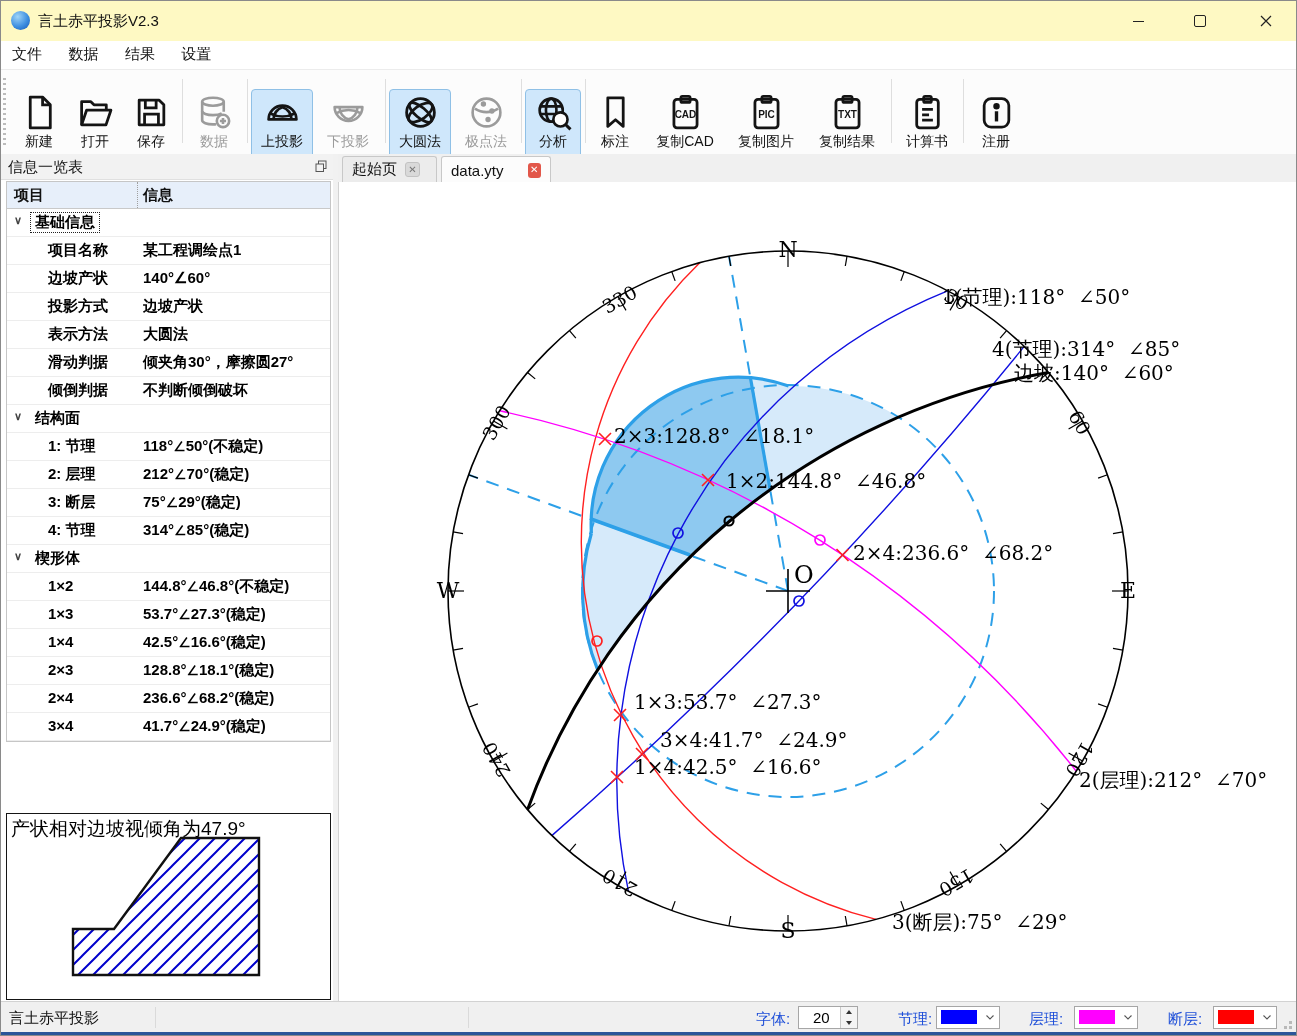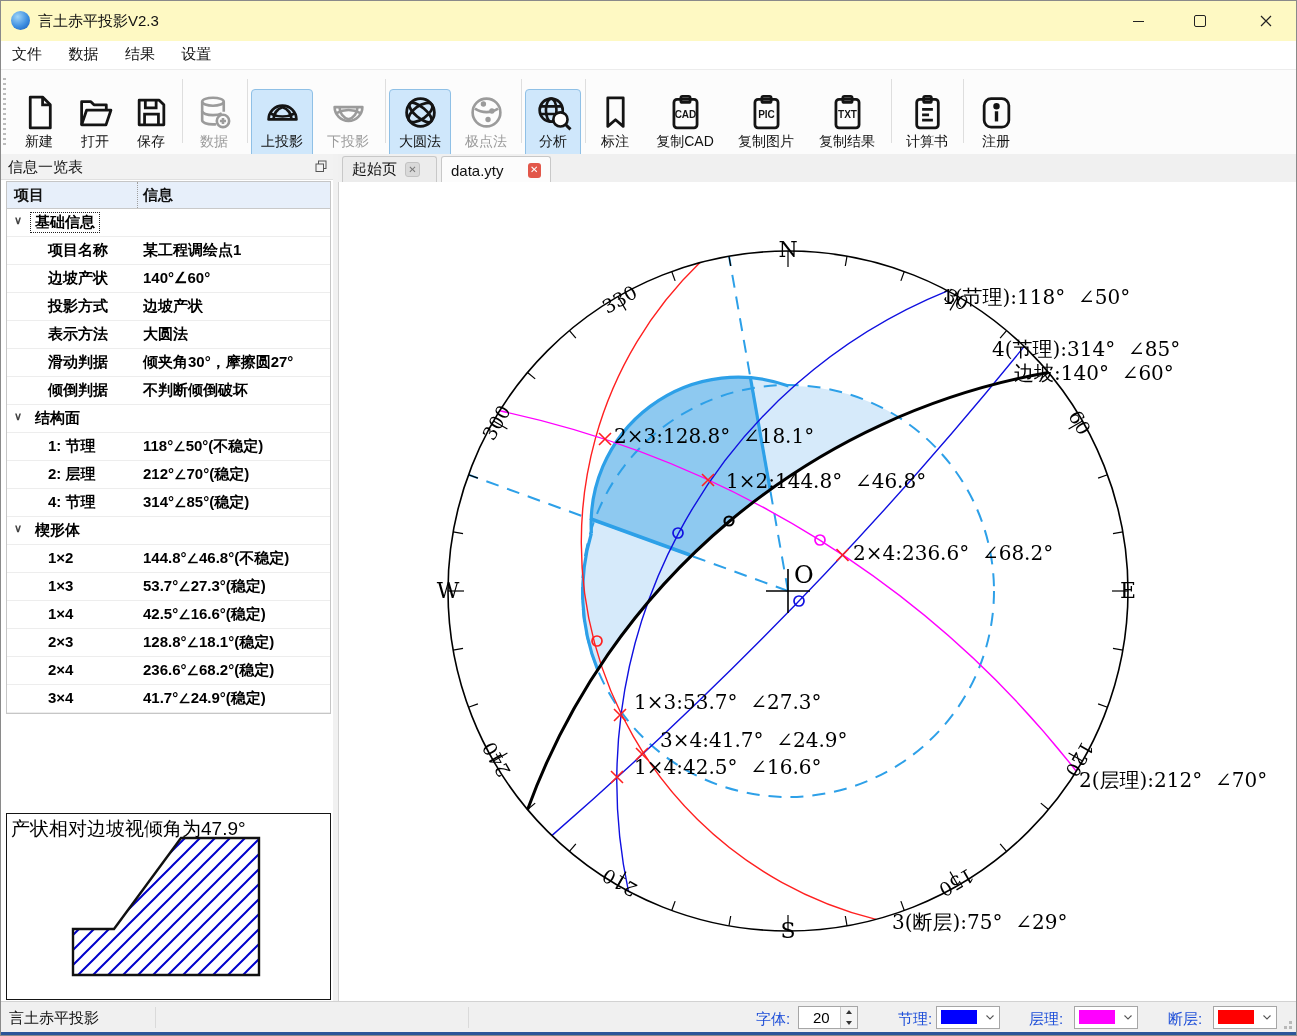--- a/index.html
+++ b/index.html
@@ -307,20 +307,24 @@
           </div>
           <div class="grow">
             <span class="c1c">1: 节理</span>
             <span class="c2">118°∠50°(不稳定)</span>
           </div>
           <div class="grow">
             <span class="c1c">2: 层理</span>
             <span class="c2">212°∠70°(稳定)</span>
           </div>
           <div class="grow">
+            <span class="c1c">3: 断层</span>
+            <span class="c2">75°∠29°(稳定)</span>
+          </div>
+          <div class="grow">
             <span class="c1c">4: 节理</span>
             <span class="c2">314°∠85°(稳定)</span>
           </div>
           <div class="grow">
             <span class="chev">∨</span>
             <span class="c1g">楔形体</span>
             <span class="c2"></span>
           </div>
           <div class="grow">
             <span class="c1c">1×2</span>

